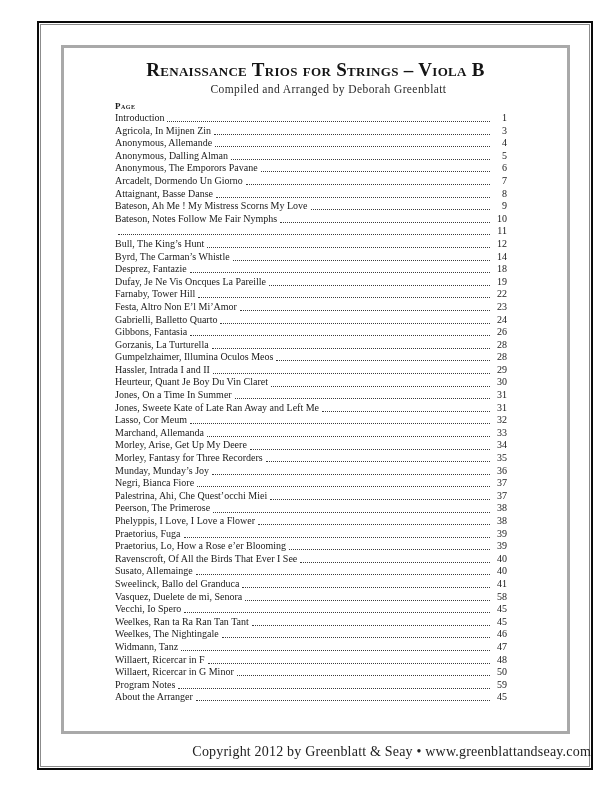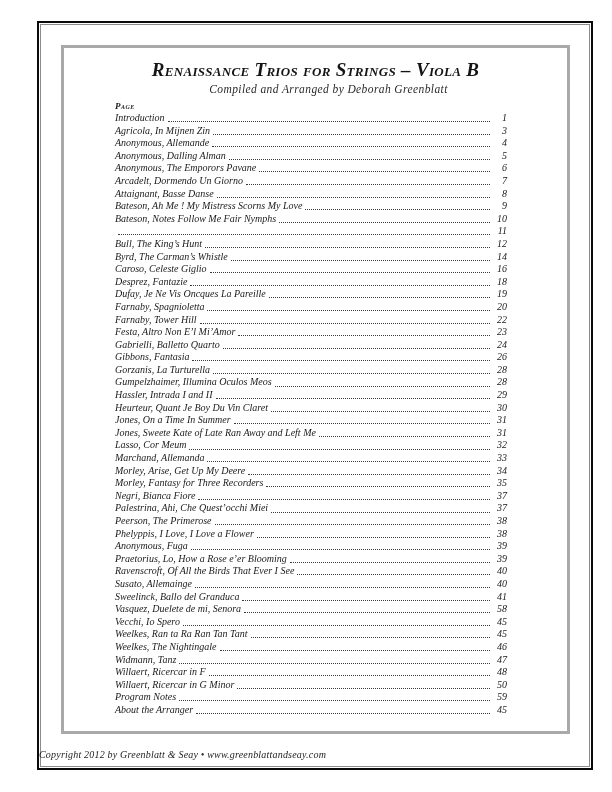--- a/index.html
+++ b/index.html
@@ -3,21 +3,21 @@
 <meta charset="utf-8">
 <style>
   html, body {
     margin: 0; padding: 0;
     width: 612px; height: 792px;
     background: #ffffff;
     overflow: hidden;
     font-family: "Liberation Serif", "DejaVu Serif", serif;
     color: #1a1a1a;
   }
-  .page { position: relative; width: 612px; height: 792px; font-style: italic; }
+  .page { position: relative; width: 612px; height: 792px; }
 
   
   .outer-frame {
     position: absolute; left: 37px; top: 21px;
     width: 556px; height: 749px;
     border: 2.5px solid #0a0a0a;
     box-sizing: border-box;
   }
   .outer-frame-line {
     position: absolute; inset: 1px;
@@ -87,22 +87,22 @@
   }
   .row .p {
     white-space: nowrap;
     min-width: 15px;
     text-align: right;
   }
 
   .copyright {
     position: absolute;
     left: 0; right: 0; bottom: 8px;
-    text-align: left;
-    font-size: 10px;
+    text-align: right;
+    font-size: 14px;
     letter-spacing: 0.2px;
     color: #222222;
   }
 </style>
 </head>
 <body>
 
 <div class="page">
   <div class="outer-frame">
     <div class="outer-frame-line"></div>
@@ -178,43 +178,33 @@
     <span class="dots"></span>
     <span class="p">12</span>
   </div>
 
   <div class="row">
     <span class="t">Byrd, The Carman’s Whistle</span>
     <span class="dots"></span>
     <span class="p">14</span>
   </div>
 
-  <div class="row">
-    <span class="t">Caroso, Celeste Giglio</span>
-    <span class="dots"></span>
-    <span class="p">16</span>
-  </div>
 
   <div class="row">
     <span class="t">Desprez, Fantazie</span>
     <span class="dots"></span>
     <span class="p">18</span>
   </div>
 
   <div class="row">
     <span class="t">Dufay, Je Ne Vis Oncques La Pareille</span>
     <span class="dots"></span>
     <span class="p">19</span>
   </div>
 
-  <div class="row">
-    <span class="t">Farnaby, Spagnioletta</span>
-    <span class="dots"></span>
-    <span class="p">20</span>
-  </div>
 
   <div class="row">
     <span class="t">Farnaby, Tower Hill</span>
     <span class="dots"></span>
     <span class="p">22</span>
   </div>
 
   <div class="row">
     <span class="t">Festa, Altro Non E’l Mi’Amor</span>
     <span class="dots"></span>
@@ -286,20 +276,25 @@
     <span class="dots"></span>
     <span class="p">34</span>
   </div>
 
   <div class="row">
     <span class="t">Morley, Fantasy for Three Recorders</span>
     <span class="dots"></span>
     <span class="p">35</span>
   </div>
 
+  <div class="row">
+    <span class="t">Munday, Munday’s Joy</span>
+    <span class="dots"></span>
+    <span class="p">36</span>
+  </div>
 
   <div class="row">
     <span class="t">Negri, Bianca Fiore</span>
     <span class="dots"></span>
     <span class="p">37</span>
   </div>
 
   <div class="row">
     <span class="t">Palestrina, Ahi, Che Quest’occhi Miei</span>
     <span class="dots"></span>
@@ -312,21 +307,21 @@
     <span class="p">38</span>
   </div>
 
   <div class="row">
     <span class="t">Phelyppis, I Love, I Love a Flower</span>
     <span class="dots"></span>
     <span class="p">38</span>
   </div>
 
   <div class="row">
-    <span class="t">Anonymous, Fuga</span>
+    <span class="t">Praetorius, Fuga</span>
     <span class="dots"></span>
     <span class="p">39</span>
   </div>
 
   <div class="row">
     <span class="t">Praetorius, Lo, How a Rose e’er Blooming</span>
     <span class="dots"></span>
     <span class="p">39</span>
   </div>
 

